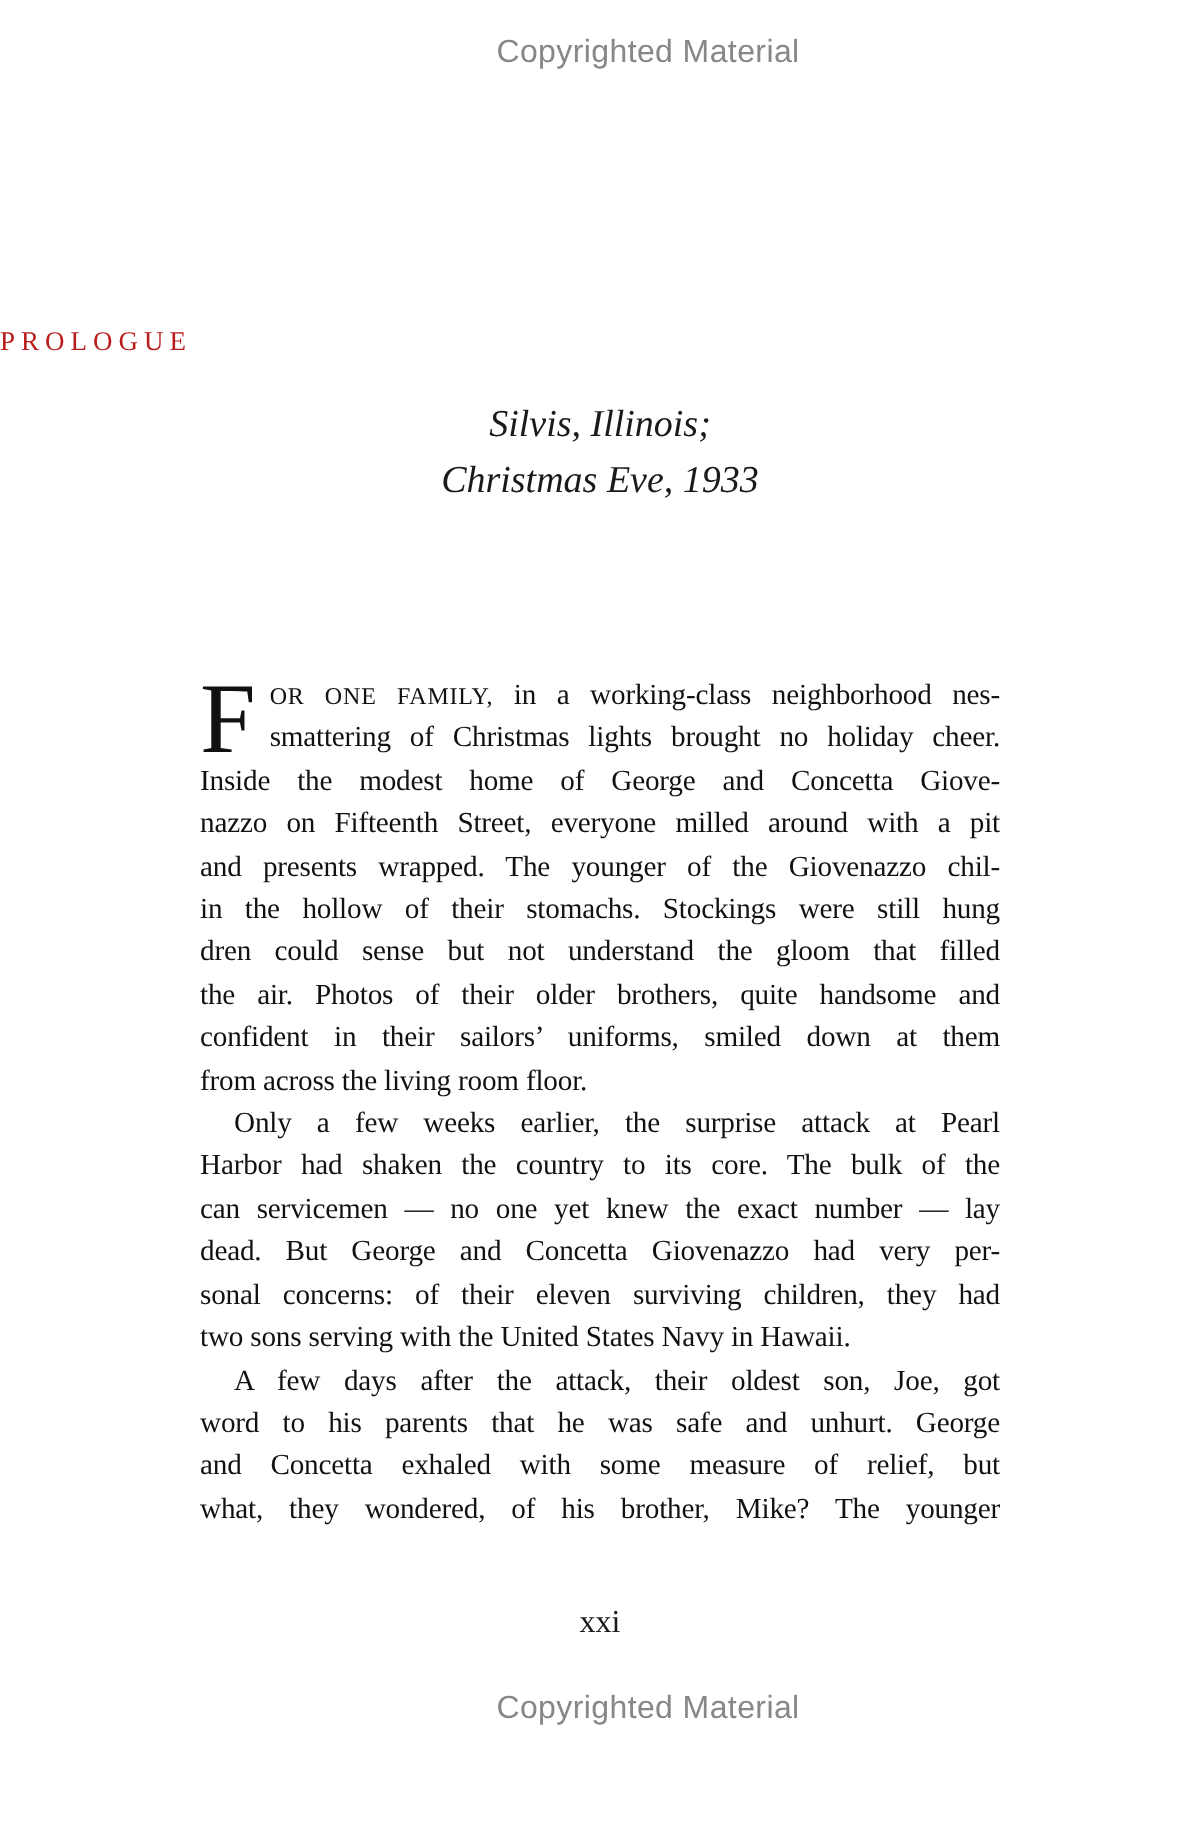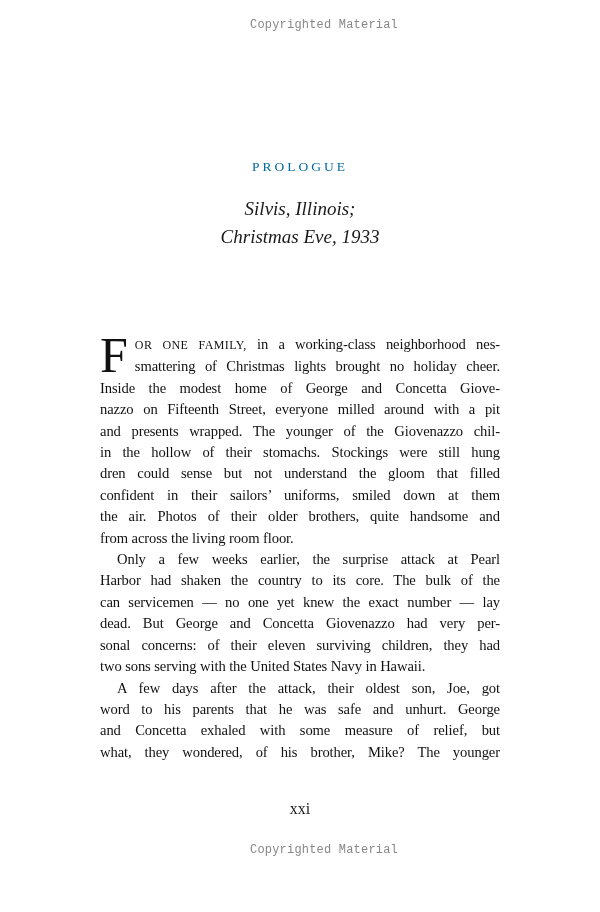--- a/index.html
+++ b/index.html
@@ -11,34 +11,33 @@
     position: relative;
     width: 600px;
     height: 912px;
     background: #ffffff;
     overflow: hidden;
     font-family: "Liberation Serif", "DejaVu Serif", serif;
     color: #111111;
   }
   .notice {
     text-align: center;
-    font-family: Liberation Mono, monospace;
-    font-size: 12px;
+    font-family: Liberation Sans, sans-serif;
+    font-size: 16px;
     color: #878787;
     letter-spacing: 0.2px;
     margin-left: 48px;
   }
   .notice.top { padding-top: 18px; }
   .notice.bottom { margin-top: 25px; }
   .prologue {
     margin-top: 127px;
-    text-align: center;
     font-size: 13.5px;
     letter-spacing: 3px;
-    color: #0369a1;
+    color: #b91c1c;
   }
   .dateline {
     margin-top: 20px;
     text-align: center;
     font-style: italic;
     font-size: 19px;
     line-height: 28px;
     color: #1a1a1a;
   }
   .body-text {
@@ -94,22 +93,22 @@
     <div class="para">
       <span class="dropcap">F</span>
       <div class="line"><span class="smallcaps">OR ONE FAMILY,</span><span> in a working-class neighborhood nes-</span></div>
       <div class="lines end-left">
           <div class="line">smattering of Christmas lights brought no holiday cheer.</div>
           <div class="line">Inside the modest home of George and Concetta Giove-</div>
           <div class="line">nazzo on Fifteenth Street, everyone milled around with a pit</div>
           <div class="line">and presents wrapped. The younger of the Giovenazzo chil-</div>
           <div class="line">in the hollow of their stomachs. Stockings were still hung</div>
           <div class="line">dren could sense but not understand the gloom that filled</div>
+          <div class="line">the air. Photos of their older brothers, quite handsome and</div>
           <div class="line">confident in their sailors’ uniforms, smiled down at them</div>
-          <div class="line">the air. Photos of their older brothers, quite handsome and</div>
           <div class="line">from across the living room floor.</div>
         </div>
     </div>
 
     <div class="para lines indent-first end-left">
         <div class="line">Only a few weeks earlier, the surprise attack at Pearl</div>
         <div class="line">Harbor had shaken the country to its core. The bulk of the</div>
         <div class="line">can servicemen — no one yet knew the exact number — lay</div>
         <div class="line">dead. But George and Concetta Giovenazzo had very per-</div>
         <div class="line">sonal concerns: of their eleven surviving children, they had</div>

